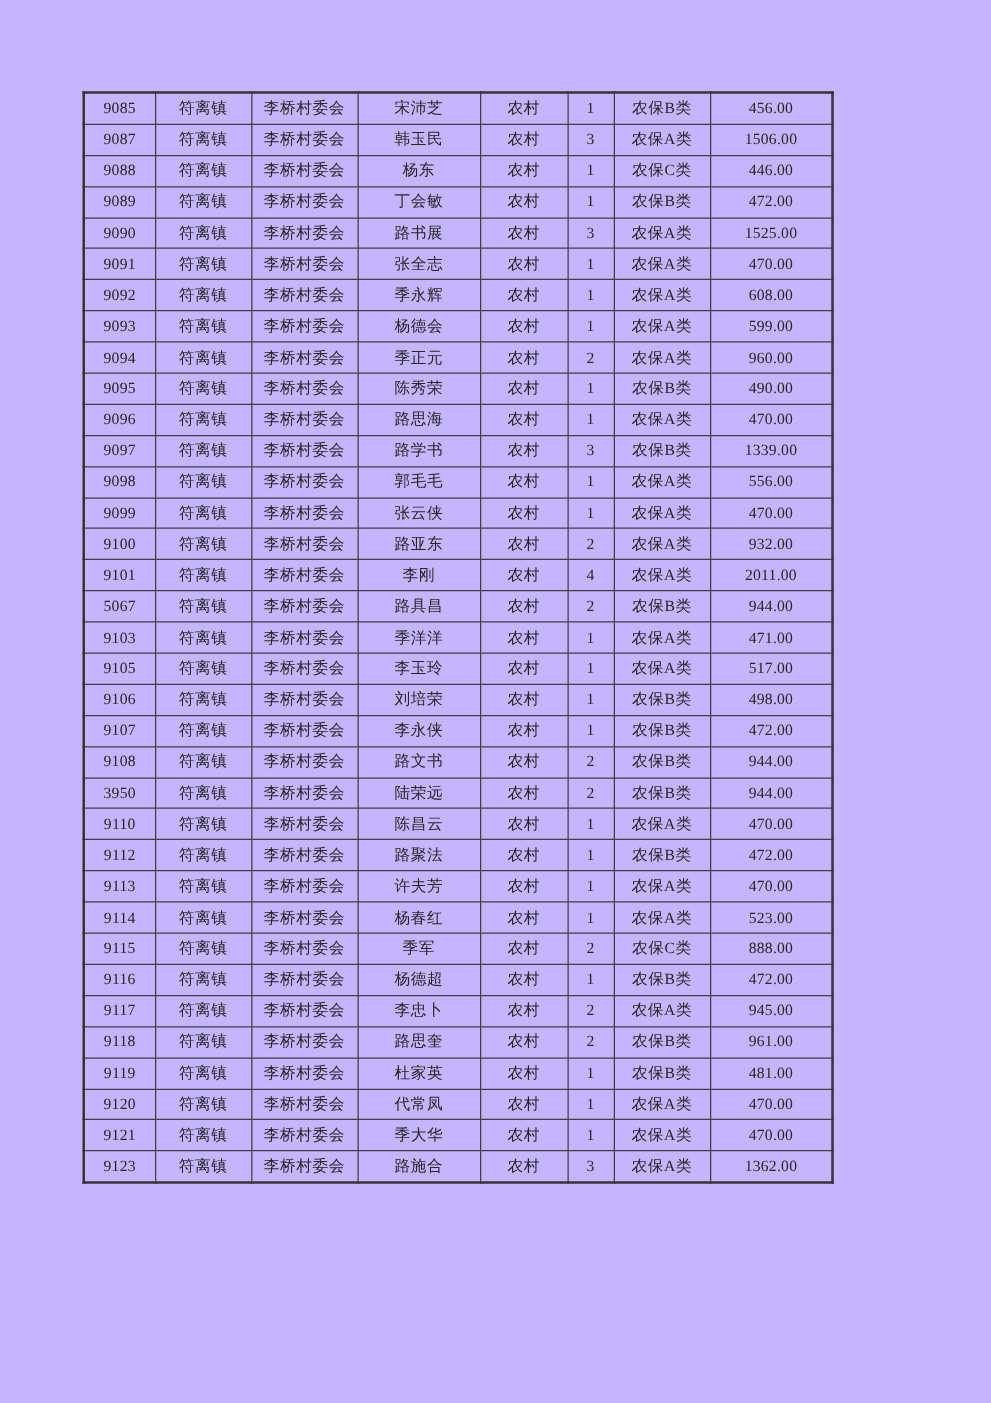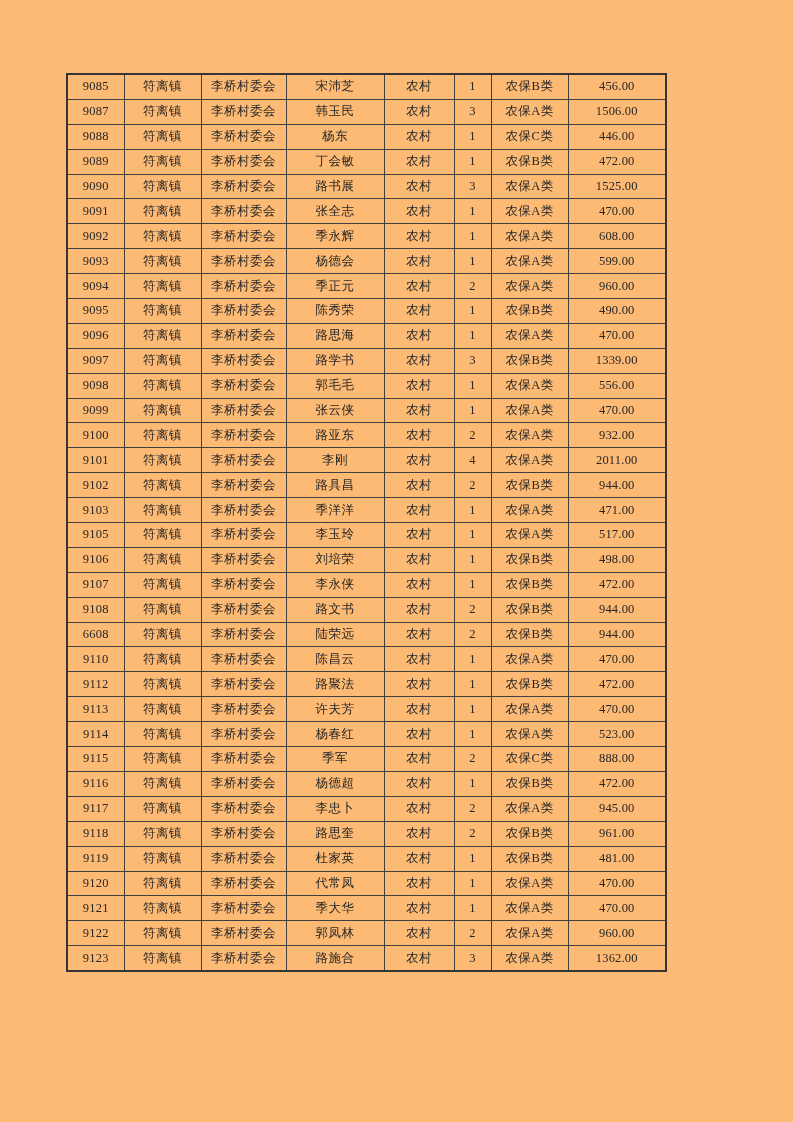--- a/index.html
+++ b/index.html
@@ -4,21 +4,21 @@
 <style>
   html, body {
     margin: 0;
     padding: 0;
     background: #ffffff;
   }
   .page {
     position: relative;
     width: 793px;
     height: 1122px;
-    background: #fdba74;
+    background: #c4b5fd;
     overflow: hidden;
     font-family: "Liberation Serif", "DejaVu Serif", serif;
   }
   table.grid {
     position: absolute;
     left: 66px;
     top: 73px;
     width: 599px;
     table-layout: fixed;
     border-collapse: collapse;
@@ -227,21 +227,21 @@
     <td>符离镇</td>
     <td>李桥村委会</td>
     <td>李刚</td>
     <td>农村</td>
     <td class="num">4</td>
     <td>农保A类</td>
     <td class="num">2011.00</td>
   </tr>
 
   <tr>
-    <td class="num">9102</td>
+    <td class="num">5067</td>
     <td>符离镇</td>
     <td>李桥村委会</td>
     <td>路具昌</td>
     <td>农村</td>
     <td class="num">2</td>
     <td>农保B类</td>
     <td class="num">944.00</td>
   </tr>
 
   <tr>
@@ -294,21 +294,21 @@
     <td>符离镇</td>
     <td>李桥村委会</td>
     <td>路文书</td>
     <td>农村</td>
     <td class="num">2</td>
     <td>农保B类</td>
     <td class="num">944.00</td>
   </tr>
 
   <tr>
-    <td class="num">6608</td>
+    <td class="num">3950</td>
     <td>符离镇</td>
     <td>李桥村委会</td>
     <td>陆荣远</td>
     <td>农村</td>
     <td class="num">2</td>
     <td>农保B类</td>
     <td class="num">944.00</td>
   </tr>
 
   <tr>
@@ -426,30 +426,20 @@
     <td class="num">9121</td>
     <td>符离镇</td>
     <td>李桥村委会</td>
     <td>季大华</td>
     <td>农村</td>
     <td class="num">1</td>
     <td>农保A类</td>
     <td class="num">470.00</td>
   </tr>
 
-  <tr>
-    <td class="num">9122</td>
-    <td>符离镇</td>
-    <td>李桥村委会</td>
-    <td>郭凤林</td>
-    <td>农村</td>
-    <td class="num">2</td>
-    <td>农保A类</td>
-    <td class="num">960.00</td>
-  </tr>
 
   <tr>
     <td class="num">9123</td>
     <td>符离镇</td>
     <td>李桥村委会</td>
     <td>路施合</td>
     <td>农村</td>
     <td class="num">3</td>
     <td>农保A类</td>
     <td class="num">1362.00</td>

